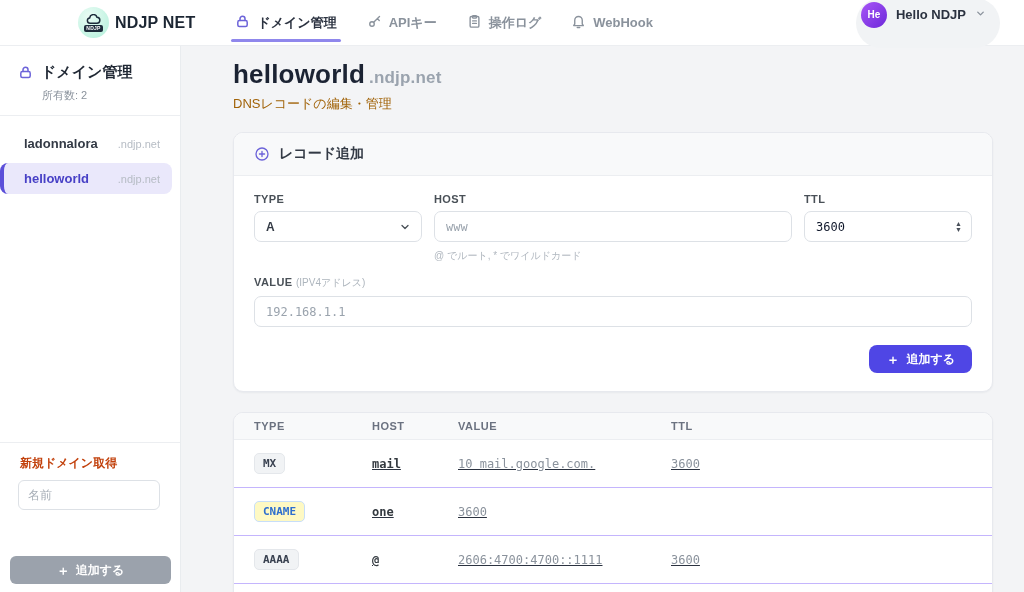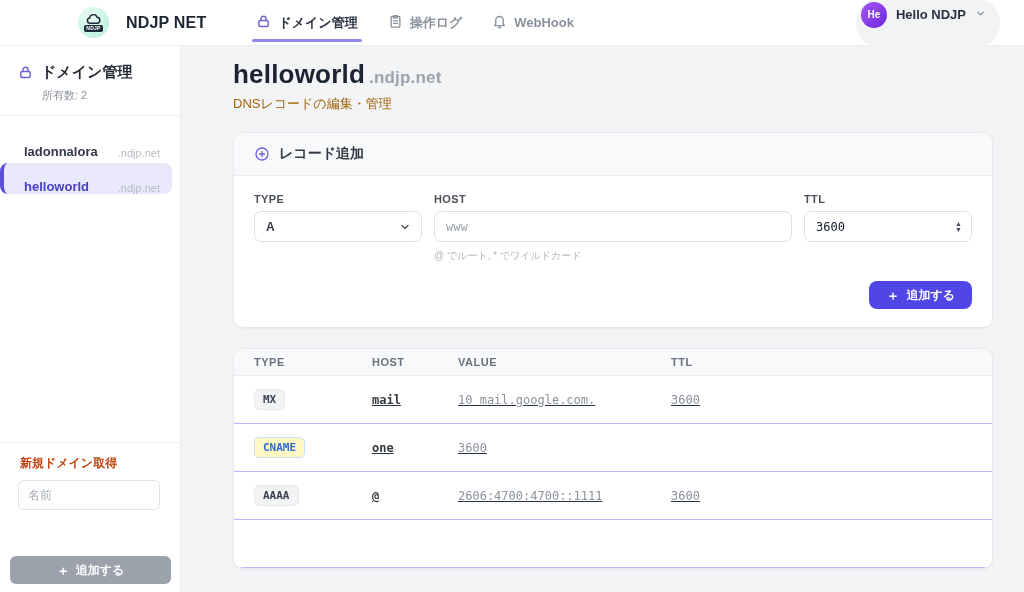--- a/index.html
+++ b/index.html
@@ -9,21 +9,21 @@
     background:#f3f4f6; color:#2b3240; font-size:13px;
   }
   .mono { font-family:"DejaVu Sans Mono","Liberation Mono",monospace; }
 
   
   .topbar {
     height:46px; background:#fff; border-bottom:1px solid #eceef1;
     display:flex; align-items:center; padding-left:78px; padding-right:24px;
     position:relative; z-index:5;
   }
-  .brand { display:flex; align-items:center; gap:17px; margin-right:50px; }
+  .brand { display:flex; align-items:center; gap:6px; margin-right:40px; }
   .logo-circle {
     width:31px; height:31px; border-radius:50%;
     background:radial-gradient(circle at 35% 30%, #eafcf4, #c2f3e2 70%, #aeeeda);
     display:flex; flex-direction:column; align-items:center; justify-content:center;
   }
   .logo-circle svg { width:15px; height:11px; display:block; }
   .logo-tag {
     background:#1c2b3a; color:#fff; font-size:5px; font-weight:bold;
     border-radius:2px; padding:0 2px; line-height:7px; letter-spacing:.3px;
   }
@@ -62,21 +62,21 @@
     width:181px; background:#fff; border-right:1px solid #e9ecef;
     display:flex; flex-direction:column;
   }
   .sb-head { padding:17px 18px 12px; }
   .sb-title { display:flex; align-items:center; gap:8px; font-size:15px; font-weight:bold; color:#1f2733; }
   .sb-title svg { width:15px; height:15px; color:#6c63d9; }
   .sb-count { font-size:11px; color:#8a929c; margin:6px 0 0 24px; }
   .sb-divider { border-top:1px solid #eceef1; }
   .sb-list { padding:12px 0; }
   .sb-item {
-    display:flex; align-items:flex-end; justify-content:space-between;
+    display:flex; align-items:center; justify-content:space-between;
     height:31px; padding:0 12px 0 20px; margin:0 8px 4px 0; cursor:pointer;
     border-left:4px solid transparent; border-radius:8px;
   }
   .sb-item .d-name { font-size:13px; font-weight:bold; color:#333a45; }
   .sb-item .d-suffix { font-size:11px; color:#b6bcc4; }
   .sb-item.selected { background:#eae8fb; border-left-color:#5b4fd9; }
   .sb-item.selected .d-name { color:#4740c6; }
   .sb-bottom { margin-top:auto; border-top:1px solid #eceef1; padding:12px 0 8px; }
   .sb-label { font-size:12px; font-weight:600; color:#c2410c; margin:0 0 8px 20px; }
   .sb-input {
@@ -178,20 +178,29 @@
         <svg viewBox="0 0 24 24" fill="none" stroke="currentColor" stroke-width="2.4" stroke-linecap="round">
             <rect x="4.5" y="10.5" width="15" height="9.5" rx="2.5"></rect>
             <path d="M8 10.5V7.5a4 4 0 0 1 8 0v3"></path>
           </svg>
       </span>
       <span>ドメイン管理</span>
     </div>
     <div class="nav-item">
       <span class="nav-ico">
         <svg viewBox="0 0 24 24" fill="none" stroke="currentColor" stroke-width="2.2" stroke-linecap="round">
+            <circle cx="8" cy="16" r="3.6"></circle>
+            <path d="M10.7 13.3 20 4m-3.4 3.4 3 3"></path>
+          </svg>
+      </span>
+      <span>APIキー</span>
+    </div>
+    <div class="nav-item">
+      <span class="nav-ico">
+        <svg viewBox="0 0 24 24" fill="none" stroke="currentColor" stroke-width="2.2" stroke-linecap="round">
             <rect x="5" y="4" width="14" height="17" rx="2"></rect>
             <rect x="9" y="2.5" width="6" height="4" rx="1"></rect>
             <path d="M9 11h6M9 15h6"></path>
           </svg>
       </span>
       <span>操作ログ</span>
     </div>
     <div class="nav-item">
       <span class="nav-ico">
         <svg viewBox="0 0 24 24" fill="none" stroke="currentColor" stroke-width="2.2" stroke-linecap="round" stroke-linejoin="round">
@@ -291,20 +300,29 @@
             <div class="control">
               <input class="mono" value="3600" style="">
               <span class="stepper">
                   <span>▲</span>
                   <span>▼</span>
                 </span>
             </div>
           </div>
         </div>
 
+        <div class="fgroup value-row">
+          <label class="flabel">
+            <span>VALUE</span>
+            <span class="note">(IPV4アドレス)</span>
+          </label>
+          <div class="control">
+            <input class="mono" placeholder="192.168.1.1" style="">
+          </div>
+        </div>
 
         <div class="btn-row">
           <button class="btn-primary">
             <span class="plus-glyph">＋</span>
             <span>追加する</span>
           </button>
         </div>
       </div>
     </section>
 

